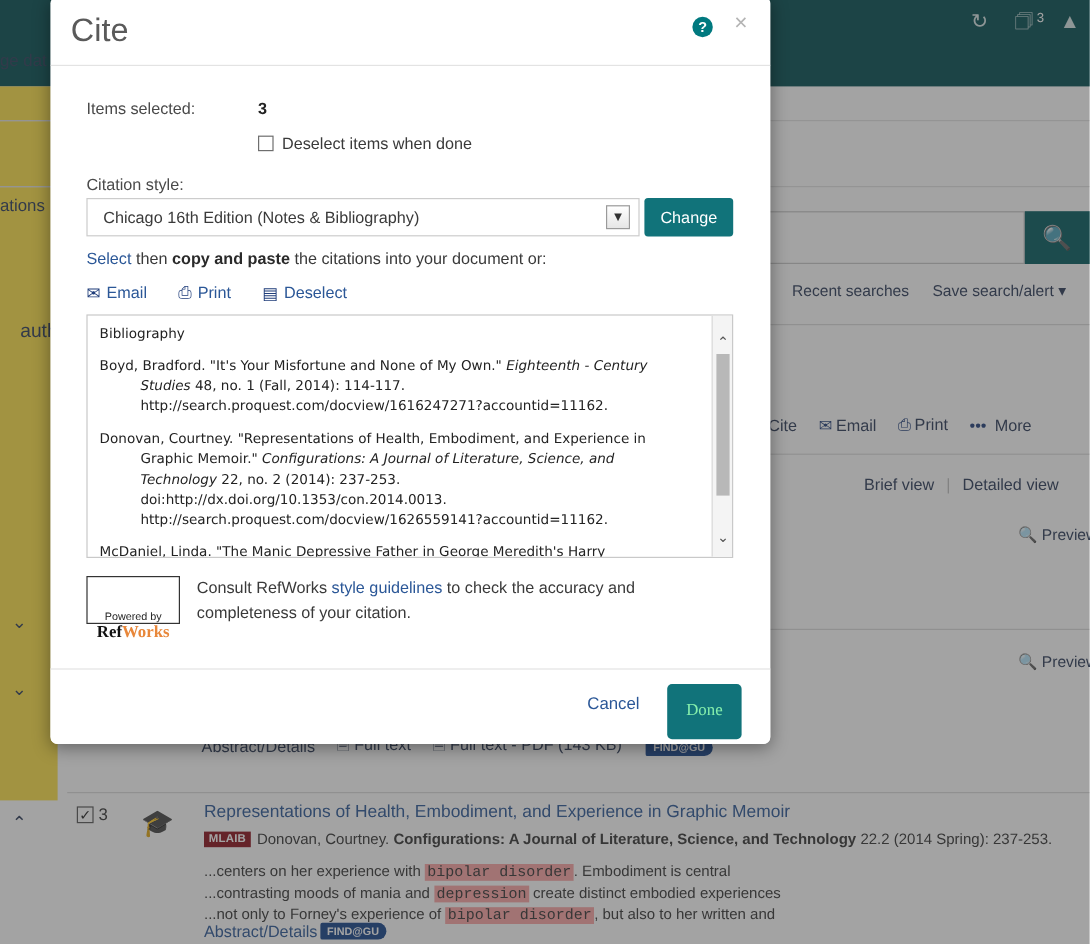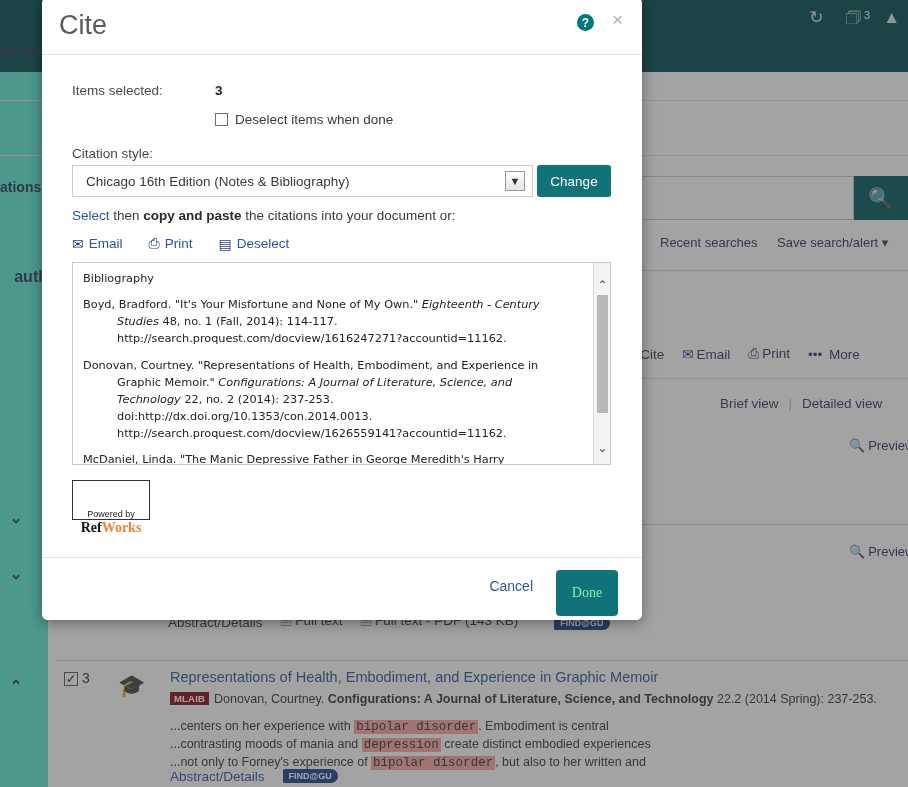--- a/index.html
+++ b/index.html
@@ -30,23 +30,22 @@
     position: absolute; right: -9px; top: 1px;
     font-size: 11px; color: #ffffff;
   }
 
   .bg-band {
     position: absolute; left: 0; width: 908px;
     background: #ffffff; border-bottom: 1px solid #e2e2e2;
   }
 
   .bg-left-col {
-    position: absolute; left: 0; top: 72px; width: 48px; height: 715px;
-    background: #5eead4;
-    font-weight: bold;
+    position: absolute; left: 0; top: 72px; width: 48px; height: 595px;
+    background: #fde047;
   }
   .bg-left-item {
     position: absolute; left: 0; width: 48px;
     font-size: 14px; color: #2b3a58; white-space: nowrap;
     overflow: hidden;
   }
   .bg-left-chev {
     position: absolute; left: 4px; width: 24px; height: 22px;
     color: #2b3a58; font-size: 15px; text-align: center;
   }
@@ -110,21 +109,21 @@
     display: inline-block; background: #8b0f1a; color: #fff;
     font-size: 9.5px; font-weight: bold; padding: 1px 4px; margin-right: 5px;
     vertical-align: 1px; letter-spacing: .2px;
   }
   .r3-snip { position: absolute; left: 114px; font-size: 12.5px; color: #333; white-space: nowrap; }
   .hl { background: #fca5a5; padding: 0 2px; font-family: Liberation Mono, monospace; }
   .r3-foot { position: absolute; left: 114px; top: 108px; font-size: 13.5px; color: #2b5797; white-space: nowrap; }
   .findgu {
     display: inline-block; background: #13428b; color: #fff;
     font-size: 9px; font-weight: bold; padding: 2px 6px;
-    border-radius: 2px 9px 9px 2px; margin-left: 18px; vertical-align: 2px;
+    border-radius: 2px 9px 9px 2px; margin-left: 2px; vertical-align: 2px;
   }
 
   
   #dim {
     position: absolute; inset: 0; width: 908px; height: 787px;
     background: rgba(60,60,60,0.47);
   }
 
   
   #modal {
@@ -299,21 +298,21 @@
   <div class="topbar">
     <div class="topbar-icons">
       <span class="ti">↻</span>
       <span class="ti">🗇<span class="badge-num">3</span></span>
       <span class="ti">▲</span>
     </div>
   </div>
 
   <div class="bg-left-col">
     <div class="bg-left-item" style="top:-30px;">ge dat</div>
-    <div class="bg-left-item" style="top:107px;">ations</div>
+    <div class="bg-left-item" style="top:91px;">ations</div>
     <div class="bg-left-item" style="top:196px; font-size:16px;text-align:right;">auth</div>
     <div class="bg-left-chev" style="top:437px;">⌄</div>
     <div class="bg-left-chev" style="top:493px;">⌄</div>
     <div class="bg-left-chev" style="top:605px;">⌃</div>
   </div>
 
   <div class="bg-band" style="top:100px; height:1px;"></div>
   <div class="bg-band" style="top:155px; height:1px;"></div>
 
   <div class="bg-searchbox"></div>
@@ -448,20 +447,23 @@
         <div class="sb-thumb"></div>
         <div class="sb-arrow sb-down">⌄</div>
       </div>
     </div>
 
     <div class="rw-row">
       <div class="rw-logo">
         <div class="rw-powered">Powered by</div>
         <div class="rw-name"><span class="k">Ref</span><span class="w">Works</span></div>
       </div>
+      <div class="rw-text">
+        <span>Consult RefWorks </span><span class="lnk">style guidelines</span><span> to check the accuracy and completeness of your citation.</span>
+      </div>
     </div>
 
   </div>
 
   <div class="modal-footer">
     <button class="cancel-btn">Cancel</button>
     <button class="done-btn">Done</button>
   </div>
 </div>
 

